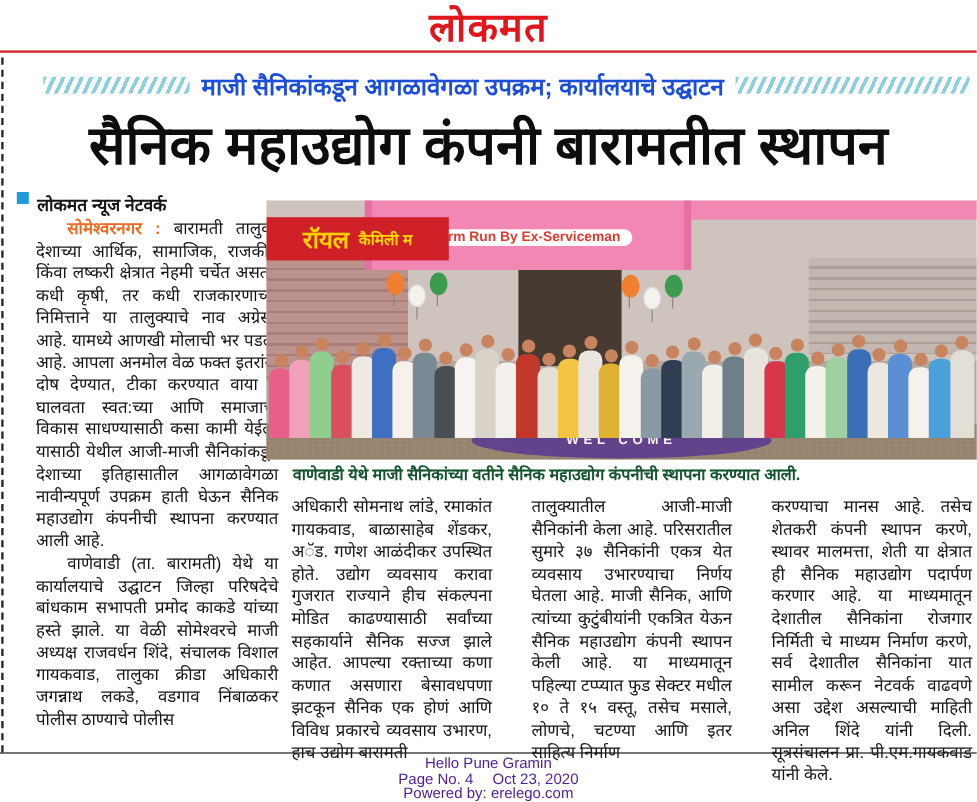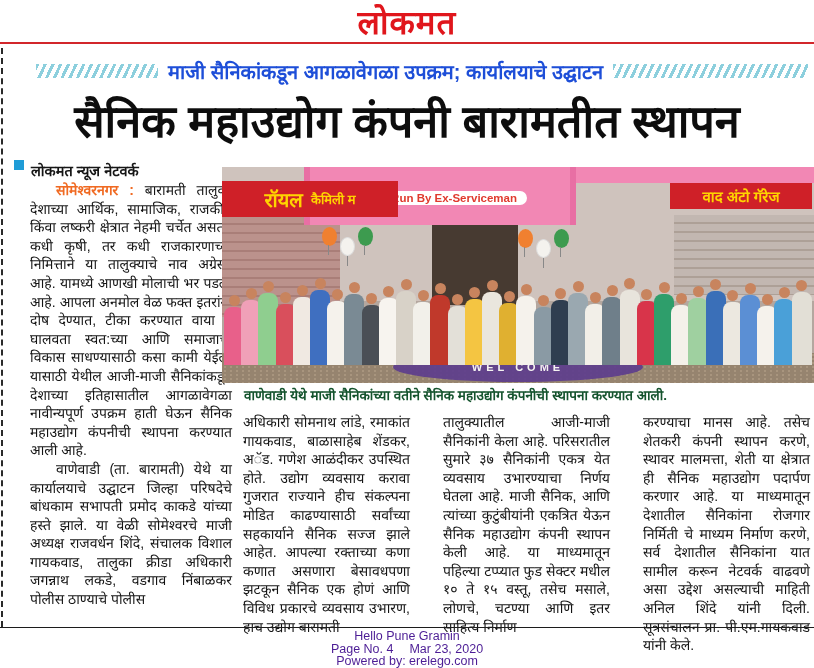--- a/index.html
+++ b/index.html
@@ -50,21 +50,21 @@
   
   .photo { position:absolute; top:167px; left:222px; width:592px; height:216px;
     background:linear-gradient(#cfc3bd 0 62%, #b4a79f 62% 100%); overflow:hidden; }
   .shutter-left { position:absolute; left:0; top:40px; width:118px; height:110px;
     background:repeating-linear-gradient(#bb928c 0 7px,#a97e78 7px 9px); }
   .shutter-right { position:absolute; right:0; top:48px; width:140px; height:80px;
     background:repeating-linear-gradient(#c2b7b1 0 7px,#ada097 7px 9px); }
   .sign-red { position:absolute; background:#cf2028; color:#ffd400;
     display:flex; align-items:center; justify-content:center; gap:8px;
     font-weight:bold; }
-  .sign-left { left:0; top:14px; width:176px; height:36px; font-size:20px; }
+  .sign-left { left:0; top:14px; width:152px; height:36px; font-size:20px; }
   .sign-right { right:2px; top:16px; width:142px; height:26px; font-size:15px; }
   .banner { position:absolute; left:82px; top:0; width:272px; height:58px;
     background:#f287b4; border-left:6px solid #e86fa4; border-right:6px solid #e86fa4; }
   .banner-top-strip { position:absolute; left:354px; top:0; width:238px; height:16px;
     background:#f287b4; }
   .banner-pill { position:absolute; left:50%; top:24px; transform:translateX(-50%);
     background:#fff; border-radius:9px; padding:1px 10px;
     font-size:11.5px; font-weight:bold; color:#e03a2e; white-space:nowrap; }
   .door { position:absolute; left:210px; top:58px; width:86px; height:80px; background:#473a31; }
   .balloon { position:absolute; width:15px; height:19px; border-radius:50%; }
@@ -126,21 +126,20 @@
     <div class="shutter-left"></div>
     <div class="shutter-right"></div>
     <div class="banner-top-strip"></div>
     <div class="banner">
       <div class="banner-pill">Firm Run By Ex-Serviceman</div>
     </div>
     <div class="sign-red sign-left">
       <span>रॉयल</span>
       <span style="font-size:13px">कैमिली म</span>
     </div>
-    <div class="sign-red sign-right">वाद अंटो गॅरेज</div>
     <div class="door"></div>
     <div class="balloon b-saffron" style="left:100px; top:60px"></div>
     <div class="balloon b-white" style="left:118px; top:70px"></div>
     <div class="balloon b-green" style="left:136px; top:60px"></div>
     <div class="balloon b-saffron" style="left:296px; top:62px"></div>
     <div class="balloon b-white" style="left:314px; top:72px"></div>
     <div class="balloon b-green" style="left:332px; top:62px"></div>
     <div class="ground">
       <div class="rangoli">WEL COME</div>
     </div>
@@ -289,18 +288,18 @@
   <div class="cols-bottom">
     <div class="col">अधिकारी सोमनाथ लांडे, रमाकांत गायकवाड, बाळासाहेब शेंडकर, अॅड. गणेश आळंदीकर उपस्थित होते. उद्योग व्यवसाय करावा गुजरात राज्याने हीच संकल्पना मोडित काढण्यासाठी सर्वांच्या सहकार्याने सैनिक सज्ज झाले आहेत. आपल्या रक्ताच्या कणा कणात असणारा बेसावधपणा झटकून सैनिक एक होणं आणि विविध प्रकारचे व्यवसाय उभारण, हाच उद्योग बारामती</div>
     <div class="col">तालुक्यातील आजी-माजी सैनिकांनी केला आहे. परिसरातील सुमारे ३७ सैनिकांनी एकत्र येत व्यवसाय उभारण्याचा निर्णय घेतला आहे. माजी सैनिक, आणि त्यांच्या कुटुंबीयांनी एकत्रित येऊन सैनिक महाउद्योग कंपनी स्थापन केली आहे. या माध्यमातून पहिल्या टप्प्यात फुड सेक्टर मधील १० ते १५ वस्तू, तसेच मसाले, लोणचे, चटण्या आणि इतर साहित्य निर्माण</div>
     <div class="col">करण्याचा मानस आहे. तसेच शेतकरी कंपनी स्थापन करणे, स्थावर मालमत्ता, शेती या क्षेत्रात ही सैनिक महाउद्योग पदार्पण करणार आहे. या माध्यमातून देशातील सैनिकांना रोजगार निर्मिती चे माध्यम निर्माण करणे, सर्व देशातील सैनिकांना यात सामील करून नेटवर्क वाढवणे असा उद्देश असल्याची माहिती अनिल शिंदे यांनी दिली. सूत्रसंचालन प्रा. पी.एम.गायकवाड यांनी केले.</div>
   </div>
 
   <div class="bottom-rule"></div>
   <div class="footer">
     <div class="row">Hello Pune Gramin</div>
     <div class="row row2">
-      <span>Page No. 4</span><span>Mar 23, 2020</span>
+      <span>Page No. 4</span><span>Oct 23, 2020</span>
     </div>
     <div class="row">Powered by: erelego.com</div>
   </div>
 
 </div>
 
 </body></html>

